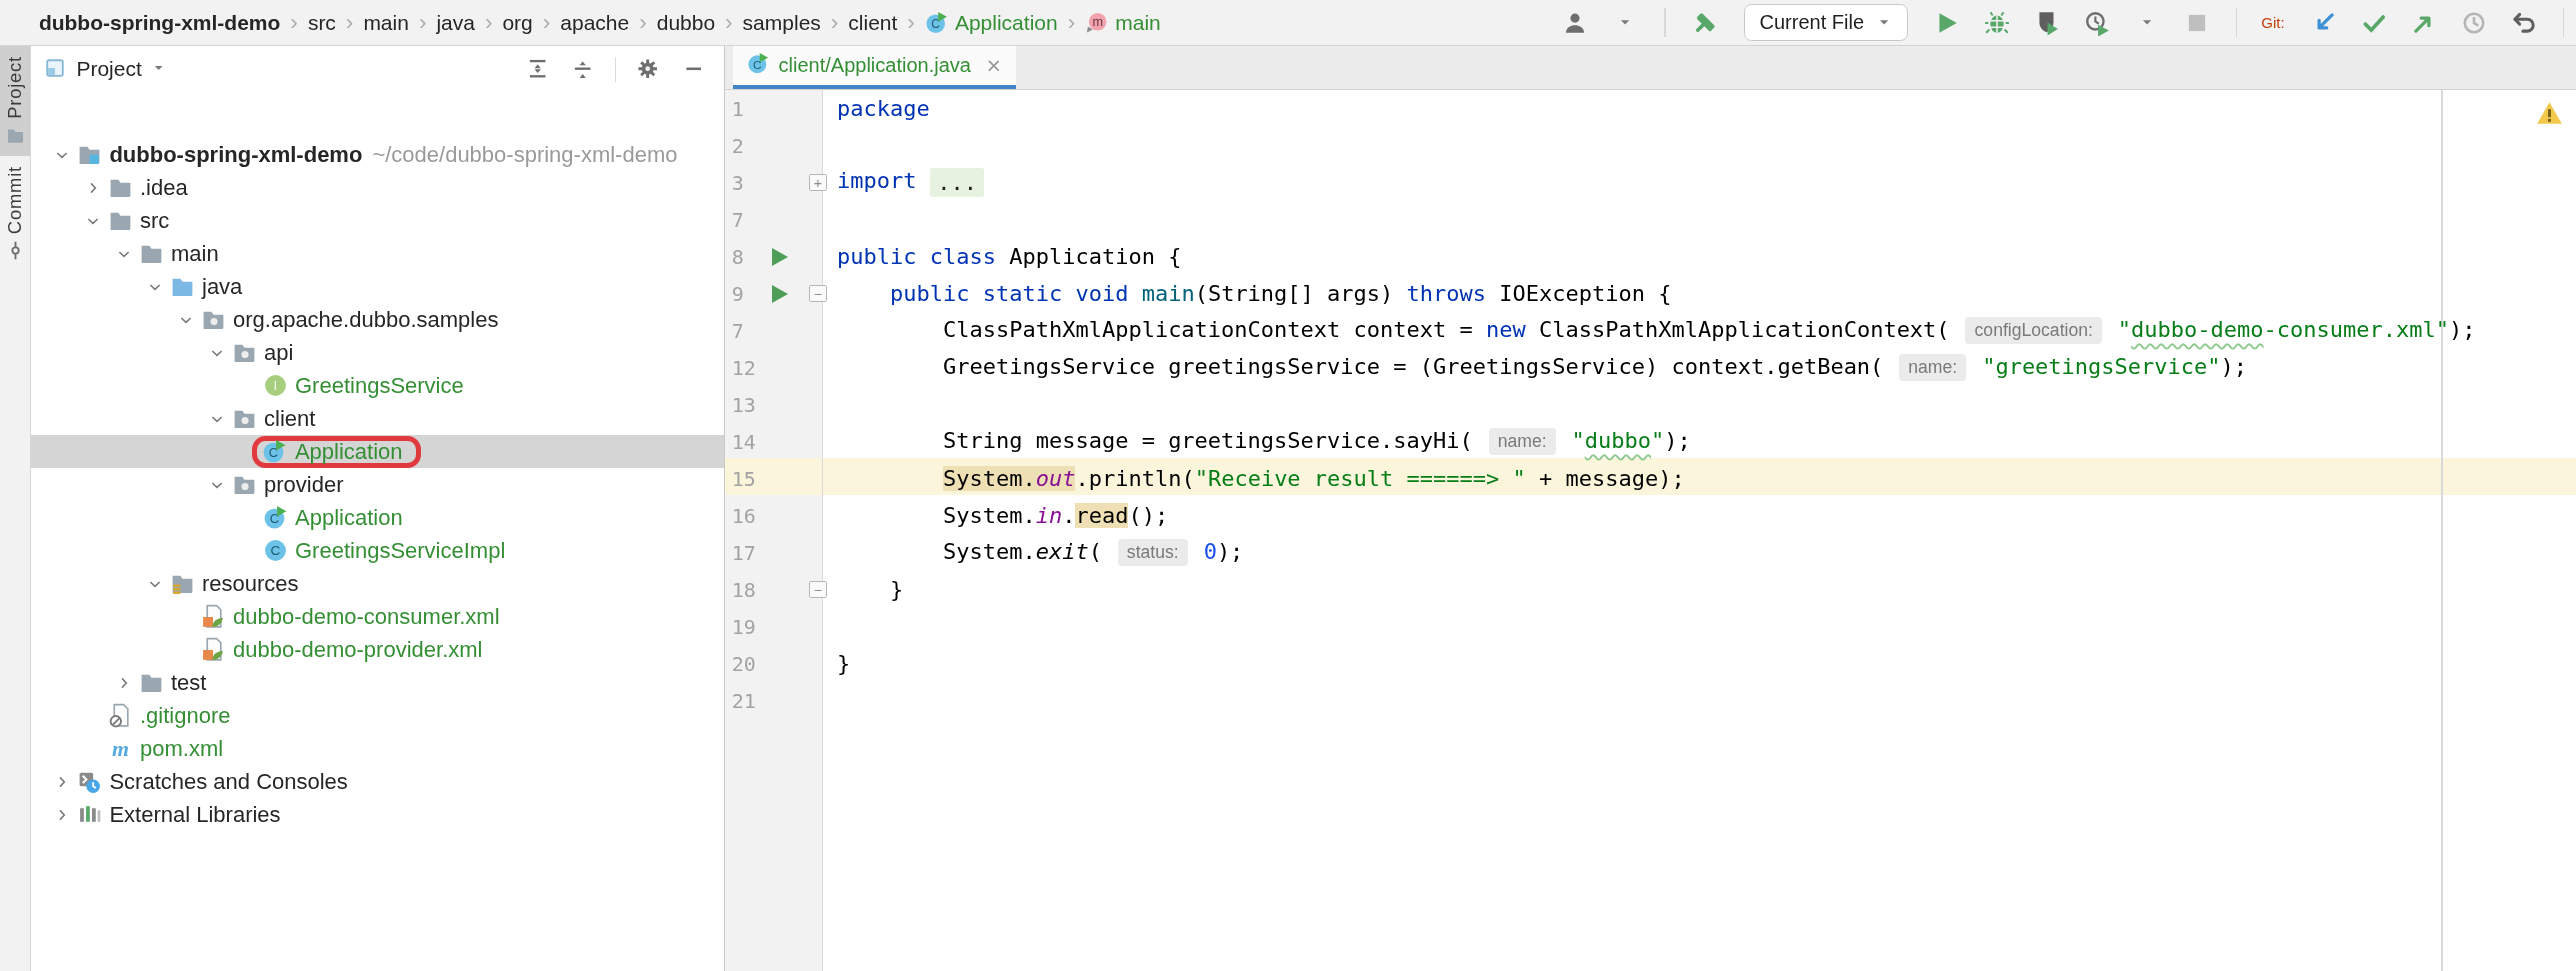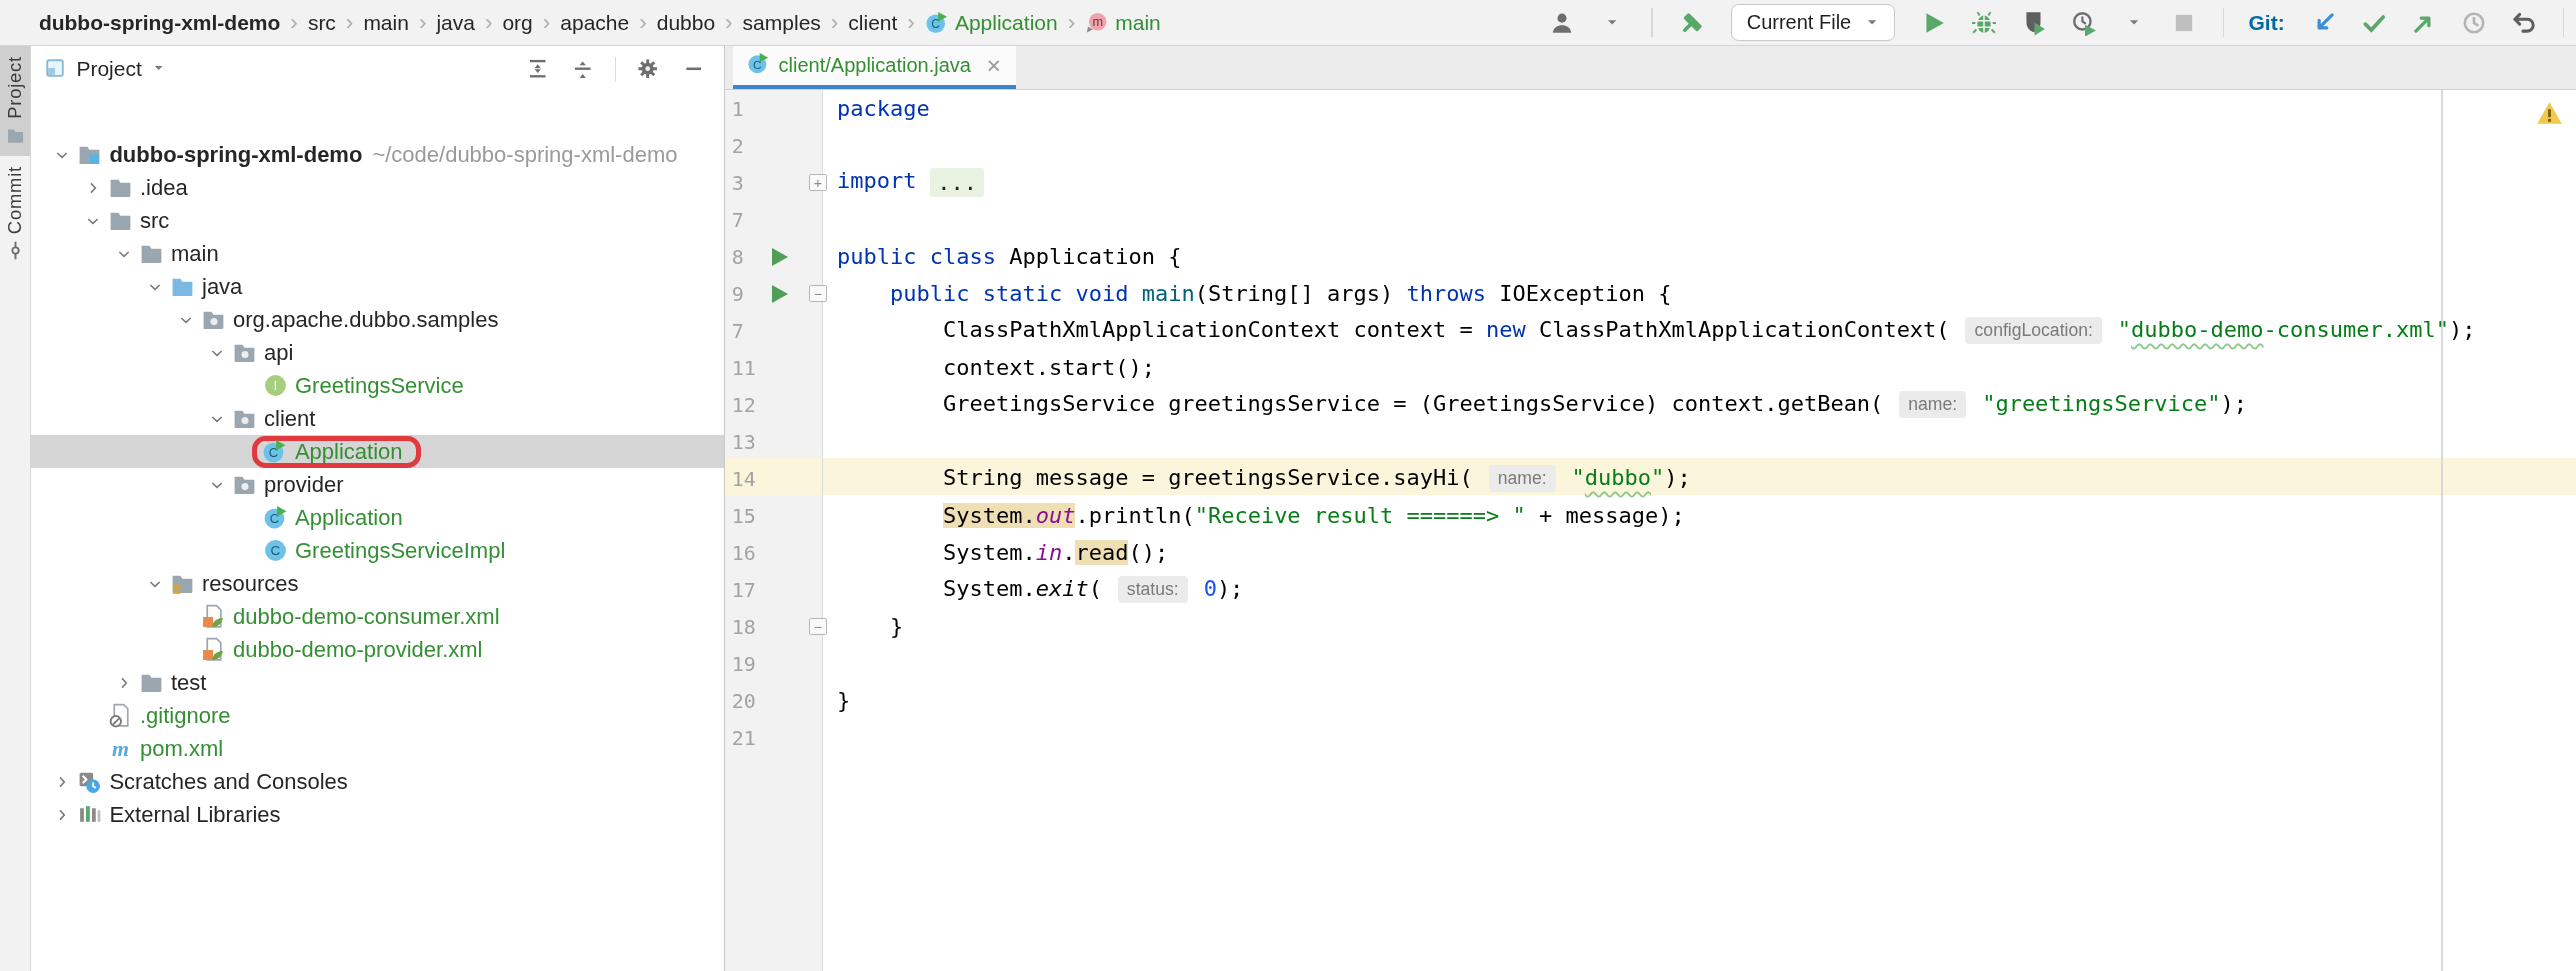--- a/index.html
+++ b/index.html
@@ -17,21 +17,21 @@
   .sep{color:#ADADAD;font-size:22.6px;padding:0 0.8px;}
   .bicon{width:23.4px;height:23.4px;display:flex;}
   .bicon svg{width:23.4px;height:23.4px;}
   .tbar{display:flex;align-items:center;gap:24px;}
   .tbtn{width:30px;height:30px;display:flex;align-items:center;justify-content:center;position:relative;}
   .tbtn svg{width:26px;height:26px;}
   .tchev svg{width:14.2px;height:14.2px;}
   .tdivider{width:1.7px;height:28.5px;background:#D8D8D8;}
   .combo{display:flex;align-items:center;gap:13.4px;height:35px;padding:0 15px;background:#FFFFFF;
          border:1.7px solid #C8C8C8;border-radius:7.5px;font-size:20px;color:#1F1F1F;}
-  .gitlabel{font-size:21px;color:#0369a1;font-weight:bold;}
+  .gitlabel{font-size:15px;color:#c2410c;}
   .tgroup{display:flex;align-items:center;gap:20px;}
   
   .stripe{position:absolute;top:46px;left:0;bottom:0;width:31px;background:#F2F2F2;
           border-right:0.8px solid #D6D6D6;box-sizing:border-box;display:flex;
           flex-direction:column;align-items:center;}
   .stab{display:flex;flex-direction:column;align-items:center;gap:6.7px;padding:10px 0 8.4px;width:100%;}
   .stab.sel{background:#CFCFCF;}
   .stab .slbl{writing-mode:vertical-rl;transform:rotate(180deg);font-size:18.4px;color:#3B3B3B;letter-spacing:0.8px;}
   .stab svg{width:19px;height:19px;}
   
@@ -650,24 +650,20 @@
           <span class="lnum">9</span>
           <span class="runmark"></span>
           <span class="foldbox">−</span>
           <span class="ctext"><span class="sg-p">    </span><span class="sg-k">public static void</span><span class="sg-p"> </span><span class="sg-m">main</span><span class="sg-p">(String[] args) </span><span class="sg-k">throws</span><span class="sg-p"> IOException {</span></span>
         </div>
         <div class="cl">
           <span class="lnum">7</span>
           <span class="ctext"><span class="sg-p">        ClassPathXmlApplicationContext context = </span><span class="sg-k">new</span><span class="sg-p"> ClassPathXmlApplicationContext( </span><span class="sg-hint">configLocation:</span><span class="sg-p"> </span><span class="sg-s">"</span><span class="sg-sw">dubbo-demo</span><span class="sg-s">-consumer.xml"</span><span class="sg-p">);</span></span>
         </div>
         <div class="cl">
-          <span class="lnum">11</span>
-          <span class="ctext"><span class="sg-p">        context.start();</span></span>
-        </div>
-        <div class="cl">
           <span class="lnum">12</span>
           <span class="ctext"><span class="sg-p">        GreetingsService greetingsService = (GreetingsService) context.getBean( </span><span class="sg-hint">name:</span><span class="sg-p"> </span><span class="sg-s">"greetingsService"</span><span class="sg-p">);</span></span>
         </div>
         <div class="cl">
           <span class="lnum">13</span>
           <span class="ctext"></span>
         </div>
         <div class="cl">
           <span class="lnum">14</span>
           <span class="ctext"><span class="sg-p">        String message = greetingsService.sayHi( </span><span class="sg-hint">name:</span><span class="sg-p"> </span><span class="sg-s">"</span><span class="sg-sw">dubbo</span><span class="sg-s">"</span><span class="sg-p">);</span></span>

